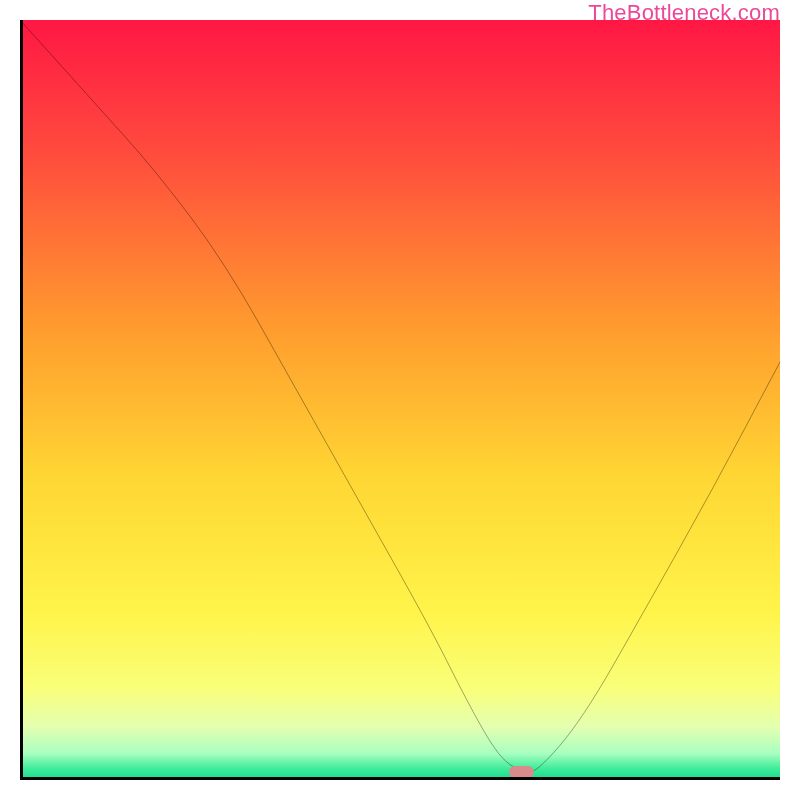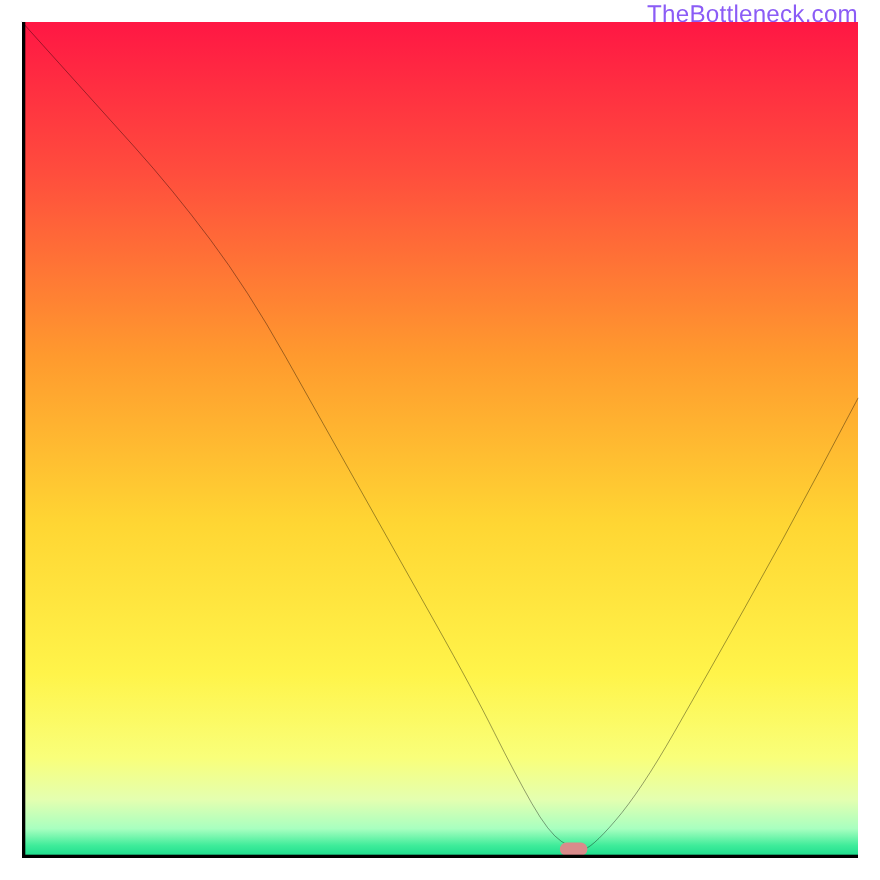--- a/index.html
+++ b/index.html
@@ -46,21 +46,21 @@
     bottom: 0;
     height: 3px;
     width: 100%;
   }
   .watermark {
     position: absolute;
     top: 0px;
     right: 20px;
     font-size: 22px;
     font-weight: 500;
-    color: #8b5cf6;
+    color: #ec4899;
     letter-spacing: 0.2px;
   }
   svg.curve {
     position: absolute;
     left: 0;
     top: 0;
     width: 100%;
     height: 100%;
     overflow: visible;
   }

